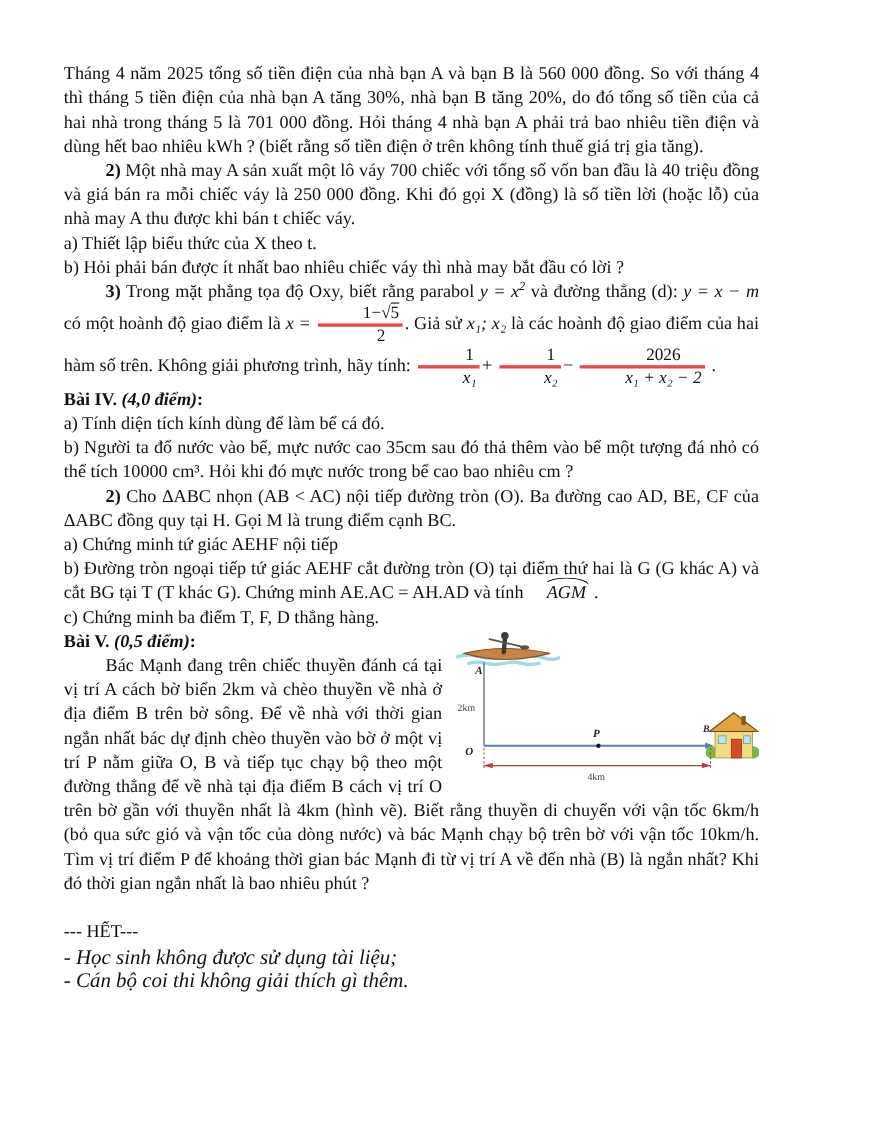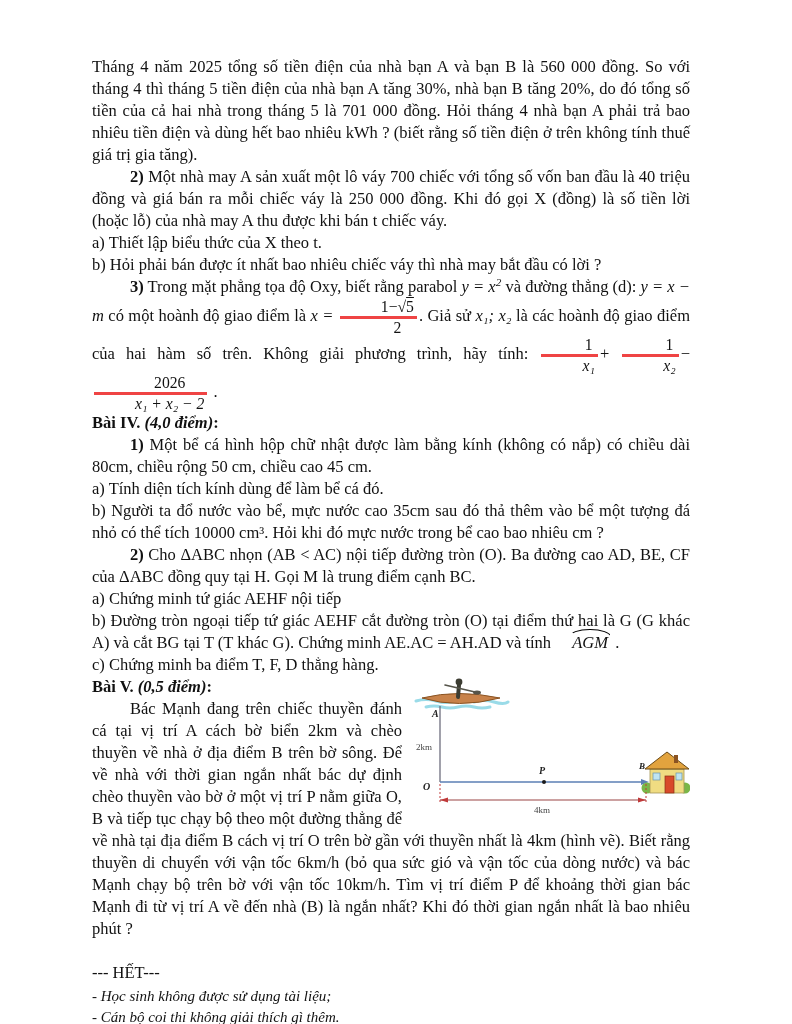--- a/index.html
+++ b/index.html
@@ -4,21 +4,21 @@
 <style>
   html,body{margin:0;padding:0;background:#ffffff;}
   .page{
     position:relative;
     width:792px;height:1024px;
     margin:0 auto;
     background:#ffffff;
     font-family:"Liberation Serif","DejaVu Serif",serif;
     font-size:16.5px;line-height:22px;color:#111;
     box-sizing:border-box;
-    padding:56px 102px 0 92px;
+    padding:56px 102px 0 58px;
     overflow:hidden;
   }
   .para{margin:0;text-align:justify;}
   .q-indent{text-indent:38px;}
   .qnum{font-weight:bold;}
   .heading{font-weight:bold;text-indent:0;}
   .heading .pts{font-style:italic;}
   .m{font-style:italic;}
   .sup{font-size:0.68em;vertical-align:super;line-height:0;}
   .frac{display:inline-block;vertical-align:middle;text-align:center;line-height:1.12;font-size:0.95em;margin:0 2px;}
@@ -26,21 +26,21 @@
   .frac .den{display:block;padding:0 3px;}
   .radicand{text-decoration:overline;}
   .widehat{position:relative;font-style:italic;padding:0 3px;display:inline-block;margin-left:14px;}
   .widehat::before{content:"";position:absolute;left:0;right:0;top:-3px;height:6px;
     border:1.4px solid transparent;border-top-color:#000;border-radius:50%/100% 100% 0 0;}
   .bai5{overflow:visible;}
   .figure{
     float:right;width:278px;height:150px;margin:0 0 2px 10px;
   }
   .het{margin:22px 0 0 0;text-align:left;font-weight:normal;}
-  .notes{margin:2px 0 0 0;font-style:italic;font-size:15px;line-height:21px;text-align:left;}
+  .notes{margin:2px 0 0 0;font-style:italic;font-size:19px;line-height:21px;text-align:left;}
   .notes p{margin:0;}
 </style>
 </head>
 <body>
 
 <div class="page">
 
   <p class="para">Tháng 4 năm 2025 tổng số tiền điện của nhà bạn A và bạn B là 560 000 đồng. So với tháng 4 thì tháng 5 tiền điện của nhà bạn  A tăng 30%, nhà bạn B  tăng 20%, do đó tổng số tiền của cả hai nhà trong tháng 5 là 701 000 đồng. Hỏi tháng 4 nhà bạn A phải trả bao nhiêu tiền điện và dùng hết bao nhiêu kWh ? (biết rằng số tiền điện ở trên không tính thuế giá trị gia tăng).</p>
 
   <p class="para q-indent">
@@ -54,23 +54,20 @@
     <span class="frac"><span class="num"><span>1−</span><span>√</span><span class="radicand">5</span></span><span class="den">2</span></span><span>. Giả sử </span><i class="m">x₁; x₂</i><span> là các hoành độ giao điểm của hai hàm số trên. Không giải phương trình, hãy tính: </span>
     <span class="frac"><span class="num">1</span><span class="den m">x₁</span></span><span>+</span>
     <span class="frac"><span class="num">1</span><span class="den m">x₂</span></span><span>−</span>
     <span class="frac"><span class="num">2026</span><span class="den m">x₁ + x₂ − 2</span></span><span> .</span>
   </p>
 
   <p class="para heading">
     <span>Bài IV.</span><span class="pts"> (4,0 điểm)</span><span>:</span>
   </p>
 
-  <p class="para q-indent">
-    <b class="qnum">1)</b><span> Một bể cá hình hộp chữ nhật được làm bằng kính (không có nắp) có chiều dài 80cm, chiều rộng 50 cm, chiều cao 45 cm.</span>
-  </p>
   <p class="para">a) Tính diện tích kính dùng để làm bể cá đó.</p>
   <p class="para">b) Người ta đổ nước vào bể, mực nước cao 35cm sau đó thả thêm vào bể một tượng đá nhỏ có thể tích 10000 cm³. Hỏi khi đó mực nước trong bể cao bao nhiêu cm ?</p>
 
   <p class="para q-indent">
     <b class="qnum">2)</b><span> Cho ΔABC nhọn (AB &lt; AC) nội tiếp đường tròn (O). Ba đường cao AD, BE, CF của ΔABC đồng quy tại H. Gọi M là trung điểm cạnh BC.</span>
   </p>
   <p class="para">a) Chứng minh tứ giác AEHF nội tiếp</p>
   <p class="para">
     <span>b) Đường tròn ngoại tiếp tứ giác AEHF cắt đường tròn (O) tại điểm thứ hai là G (G khác A) và cắt BG tại T (T khác G). Chứng minh AE.AC = AH.AD và tính </span><span class="widehat">AGM</span><span> .</span>
   </p>

